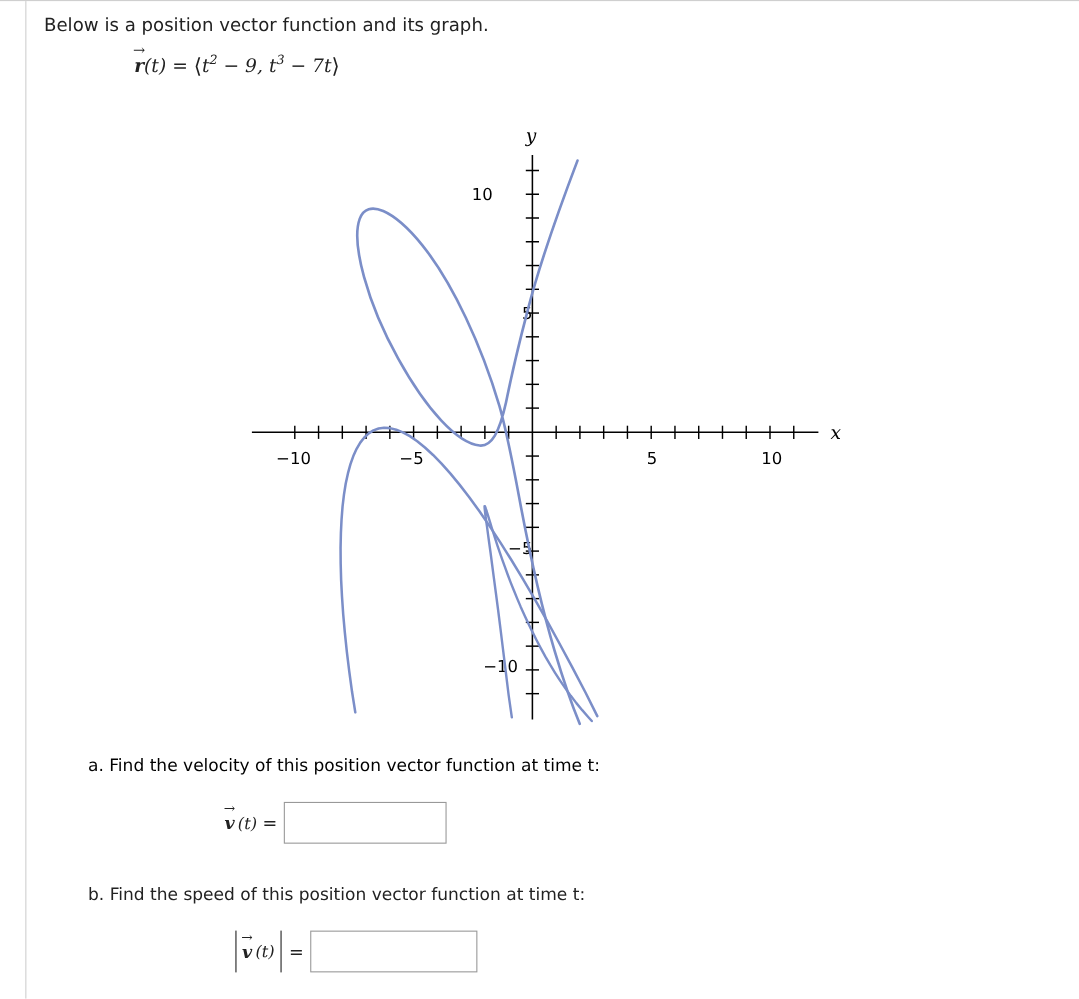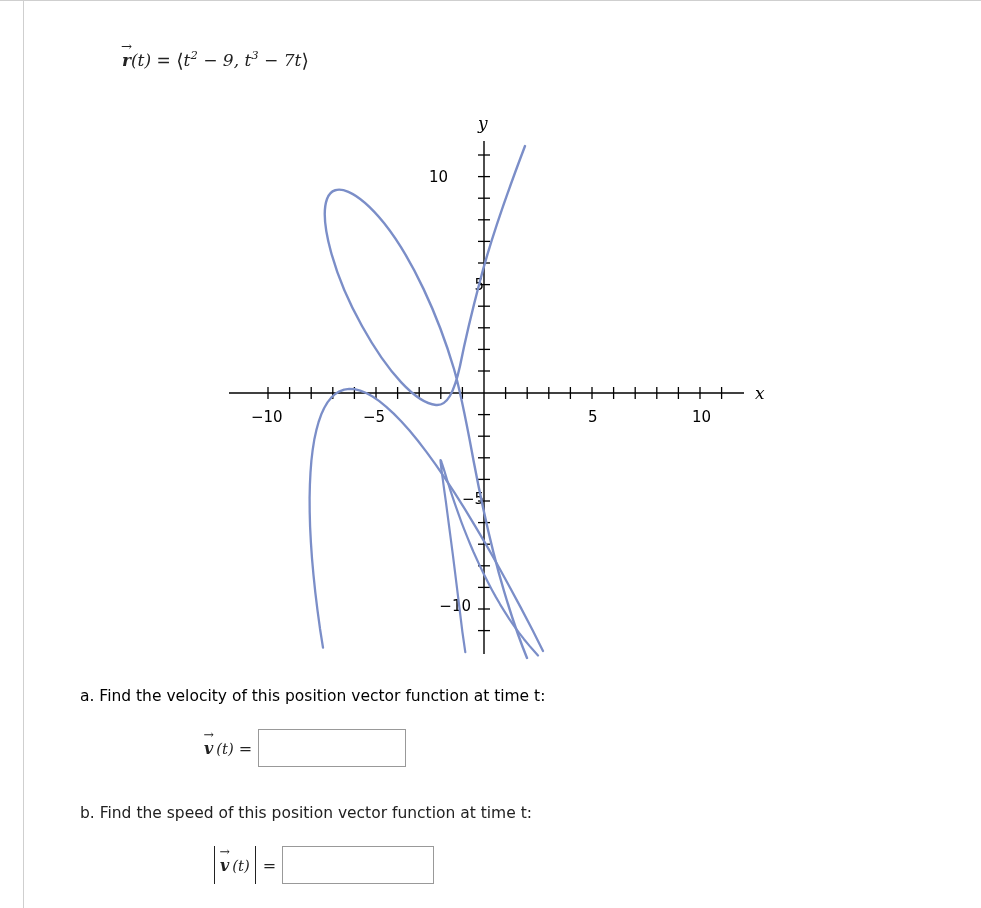--- a/index.html
+++ b/index.html
@@ -173,20 +173,21 @@
   }
 </style>
 </head>
 <body>
 
 <div class="top-rule"></div>
 <div class="left-rule"></div>
 
 <div class="page">
 
+  <div class="intro">Below is a position vector function and its graph.</div>
 
   <div class="formula">
     <span class="vecvar"><span class="arrow">→</span>r</span><span class="ital">(t)</span>
     <span>=</span>
     <span class="angle">⟨</span><span class="ital">t<sup class="exp">2</sup> − 9,</span>
     <span class="ital">t<sup class="exp">3</sup> − 7t</span><span class="angle">⟩</span>
   </div>
 
   <div class="graph-wrap">
     <svg width="640" height="570" viewBox="0 0 640 570" xmlns="http://www.w3.org/2000/svg">

